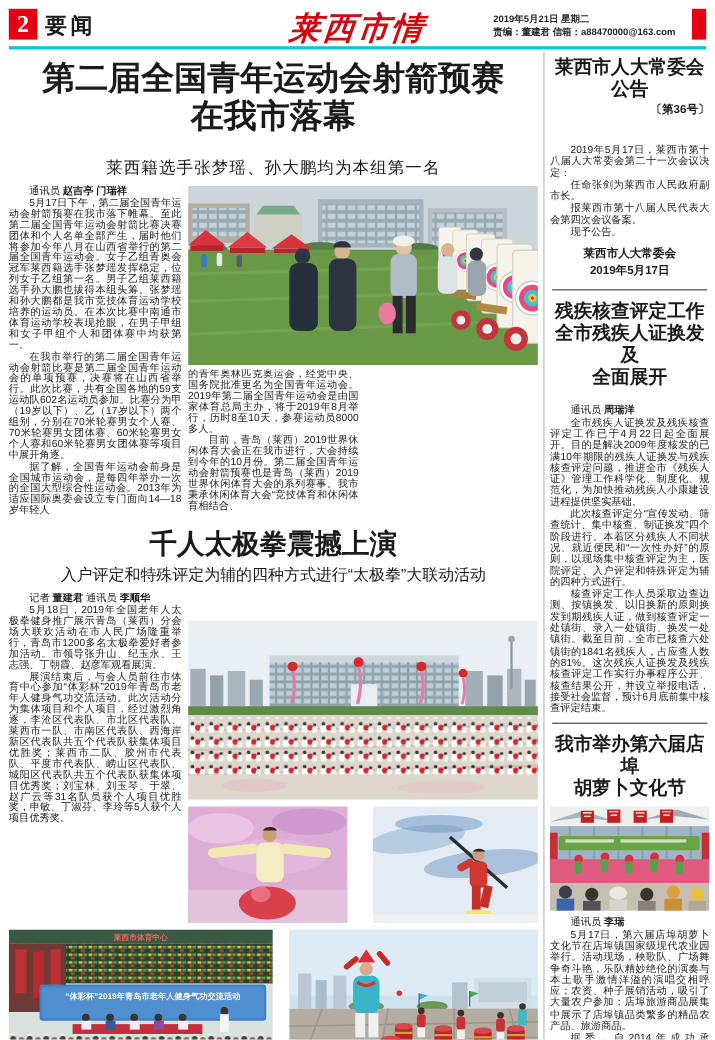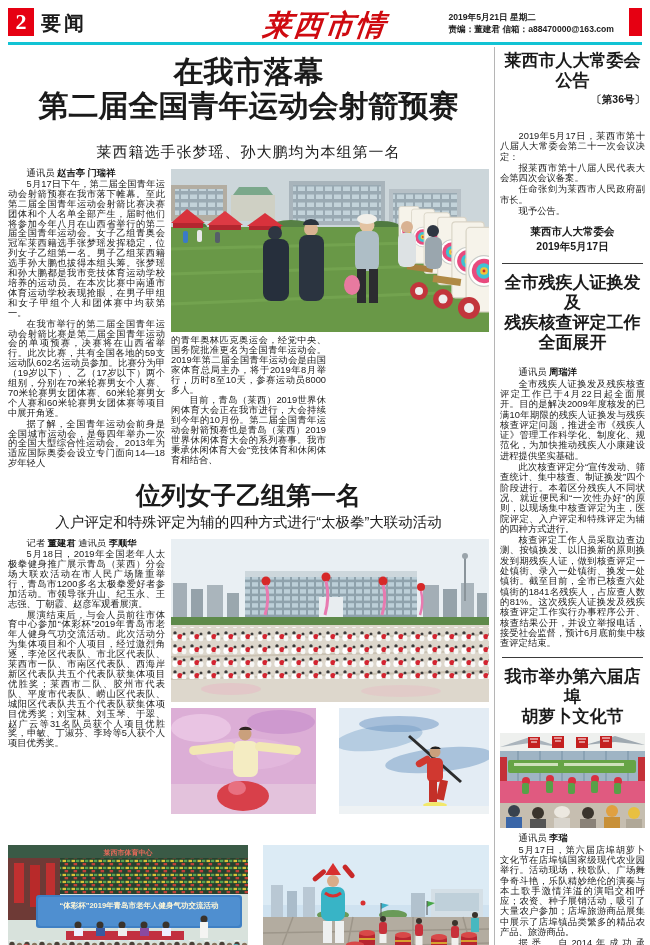--- a/index.html
+++ b/index.html
@@ -29,21 +29,21 @@
   .a1-col1{width:157px;flex:none;}
   .a1-right{flex:1;min-width:0;}
   .photo{display:block;}
   .a1-cols{display:flex;gap:6px;margin-top:4px;height:131px;overflow:hidden;flex-direction:column;}
   .a1-col2{width:155px;flex:none;}
   .a1-col3{flex:1;min-width:0;}
   .logo-wrap{display:flex;justify-content:center;margin-top:2px;}
   
   .a2-title{text-align:center;font-size:25px;line-height:28px;font-weight:bold;font-family:"Liberation Serif","DejaVu Serif",serif;margin-top:12px;}
   .a2-sub{text-align:center;font-size:14.5px;margin:3px 0 7px 0;}
-  .a2-body{display:flex;gap:6px;}
+  .a2-body{display:flex;gap:6px;align-items:flex-end;}
   .a2-col1{width:157px;flex:none;height:300px;overflow:hidden;}
   .a2-right{flex:1;min-width:0;}
   .smallrow{display:flex;justify-content:space-between;margin-top:6px;}
   .botrow{display:flex;justify-content:space-between;margin-top:6px;}
   
   .sb-title{text-align:center;font-weight:bold;font-family:"Liberation Serif","DejaVu Serif",serif;font-size:17px;line-height:20px;margin-top:4px;}
   .sb-num{text-align:right;font-size:10.5px;font-weight:bold;margin:2px 0 10px 0;}
   .sb .bodytext p{line-height:10.3px;}
   .sb-sig{text-align:center;font-weight:bold;font-size:10.5px;line-height:15px;margin-top:8px;}
   .sb-div{border-top:1px solid #3a3a3a;margin:9px 2px;}
@@ -65,22 +65,22 @@
     </div>
     <div class="hdr-block"></div>
   </div>
 
   <div class="content">
 
     <div class="main">
 
       <div>
         <div class="a1-title">
+          <div>第二届全国青年运动会射箭预赛</div>
           <div>在我市落幕</div>
-          <div>第二届全国青年运动会射箭预赛</div>
         </div>
         <div class="a1-sub">莱西籍选手张梦瑶、孙大鹏均为本组第一名</div>
         <div class="a1-body bodytext">
           <div class="a1-col1">
             <p class="byline"><span>通讯员</span> <b>赵吉亭 门瑞祥</b></p>
             <p>5月17日下午，第二届全国青年运动会射箭预赛在我市落下帷幕。至此第二届全国青年运动会射箭比赛决赛团体和个人名单全部产生，届时他们将参加今年八月在山西省举行的第二届全国青年运动会。女子乙组青奥会冠军莱西籍选手张梦瑶发挥稳定，位列女子乙组第一名。男子乙组莱西籍选手孙大鹏也拔得本组头筹。张梦瑶和孙大鹏都是我市竞技体育运动学校培养的运动员。在本次比赛中南通市体育运动学校表现抢眼，在男子甲组和女子甲组个人和团体赛中均获第一。</p>
             <p>在我市举行的第二届全国青年运动会射箭比赛是第二届全国青年运动会的单项预赛，决赛将在山西省举行。此次比赛，共有全国各地的59支运动队602名运动员参加。比赛分为甲（19岁以下）、乙（17岁以下）两个组别，分别在70米轮赛男女个人赛、70米轮赛男女团体赛、60米轮赛男女个人赛和60米轮赛男女团体赛等项目中展开角逐。</p>
             <p>据了解，全国青年运动会前身是全国城市运动会，是每四年举办一次的全国大型综合性运动会。2013年为适应国际奥委会设立专门面向14—18岁年轻人</p>
           </div>
           <div class="a1-right">
@@ -183,21 +183,21 @@
                     <text x="75" y="79" font-size="6" fill="#8a1f24">青岛2019世界休闲体育大会</text>
                   </svg>
                 </div>
               </div>
             </div>
           </div>
         </div>
       </div>
 
       <div>
-        <div class="a2-title">位列女子乙组第一名</div>
+        <div class="a2-title">千人太极拳震撼上演</div>
         <div class="a2-sub">入户评定和特殊评定为辅的四种方式进行“太极拳”大联动活动</div>
         <div class="a2-body bodytext">
           <div class="a2-col1">
             <p class="byline"><span>记者</span> <b>董建君</b> <span>通讯员</span> <b>李顺华</b></p>
             <p>5月18日，2019年全国老年人太极拳健身推广展示青岛（莱西）分会场大联欢活动在市人民广场隆重举行，青岛市1200多名太极拳爱好者参加活动。市领导张升山、纪玉永、王志强、丁朝霞、赵彦军观看展演。</p>
             <p>展演结束后，与会人员前往市体育中心参加“体彩杯”2019年青岛市老年人健身气功交流活动。此次活动分为集体项目和个人项目，经过激烈角逐，李沧区代表队、市北区代表队、莱西市一队、市南区代表队、西海岸新区代表队共五个代表队获集体项目优胜奖；莱西市二队、胶州市代表队、平度市代表队、崂山区代表队、城阳区代表队共五个代表队获集体项目优秀奖；刘宝林、刘玉琴、于翠、赵广云等31名队员获个人项目优胜奖，申敏、丁淑芬、李玲等5人获个人项目优秀奖。</p>
           </div>
           <div class="a2-right">
 
             <svg class="photo" width="318" height="163" viewBox="0 0 318 163">
@@ -385,36 +385,36 @@
 
       <div>
         <div class="sb-title">
           <div>莱西市人大常委会</div>
           <div>公告</div>
         </div>
         <div class="sb-num">〔第36号〕</div>
         <div class="notice-gap"></div>
         <div class="bodytext">
           <p>2019年5月17日，莱西市第十八届人大常委会第二十一次会议决定：</p>
+          <p>任命张剑为莱西市人民政府副市长。</p>
           <p>报莱西市第十八届人民代表大会第四次会议备案。</p>
-          <p>任命张剑为莱西市人民政府副市长。</p>
           <p>现予公告。</p>
         </div>
         <div class="sb-sig">
           <div>莱西市人大常委会</div>
           <div>2019年5月17日</div>
         </div>
       </div>
 
       <div class="sb-div"></div>
 
       <div>
         <div class="sb-title">
+          <div>残疾核查评定工作</div>
           <div>全市残疾人证换发及</div>
-          <div>残疾核查评定工作</div>
           <div>全面展开</div>
         </div>
         <div class="notice-gap"></div>
         <div class="bodytext">
           <p class="byline"><span>通讯员</span> <b>周瑞洋</b></p>
           <p>全市残疾人证换发及残疾核查评定工作已于4月22日起全面展开。目的是解决2009年度核发的已满10年期限的残疾人证换发与残疾核查评定问题，推进全市《残疾人证》管理工作科学化、制度化、规范化，为加快推动残疾人小康建设进程提供坚实基础。</p>
           <p>此次核查评定分“宣传发动、筛查统计、集中核查、制证换发”四个阶段进行。本着区分残疾人不同状况、就近便民和“一次性办好”的原则，以现场集中核查评定为主，医院评定、入户评定和特殊评定为辅的四种方式进行。</p>
           <p>核查评定工作人员采取边查边测、按镇换发、以旧换新的原则换发到期残疾人证，做到核查评定一处镇街、录入一处镇街、换发一处镇街。截至目前，全市已核查六处镇街的1841名残疾人，占应查人数的81%。这次残疾人证换发及残疾核查评定工作实行办事程序公开、核查结果公开，并设立举报电话，接受社会监督，预计6月底前集中核查评定结束。</p>
         </div>
       </div>

